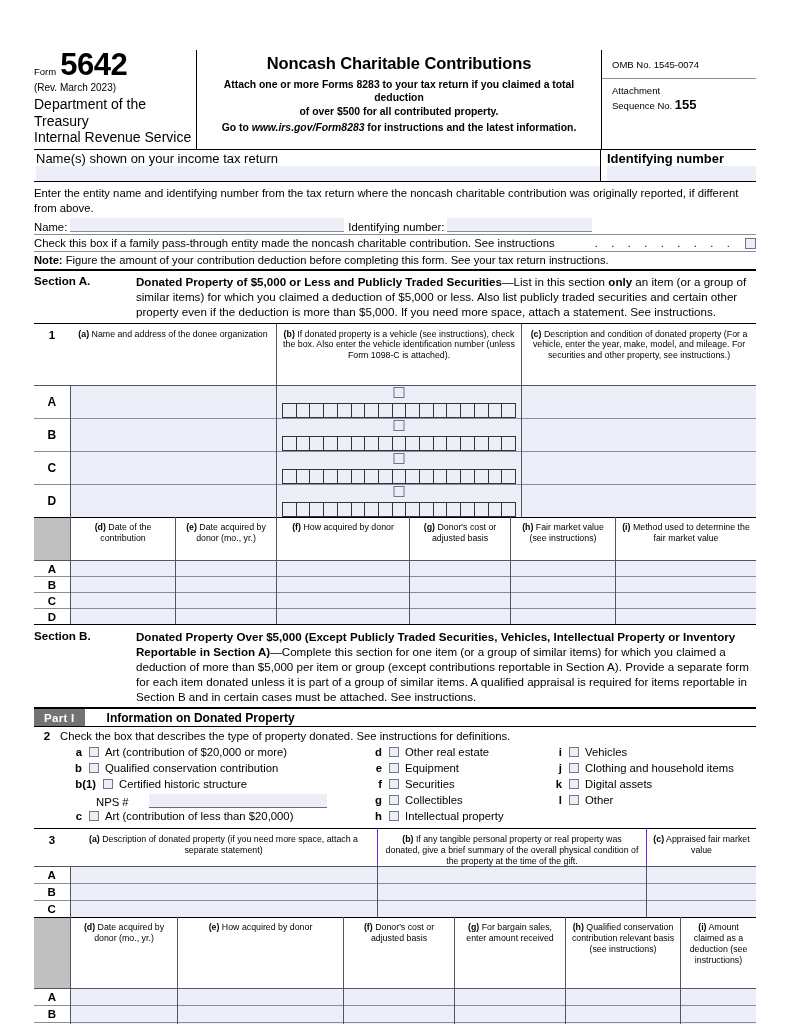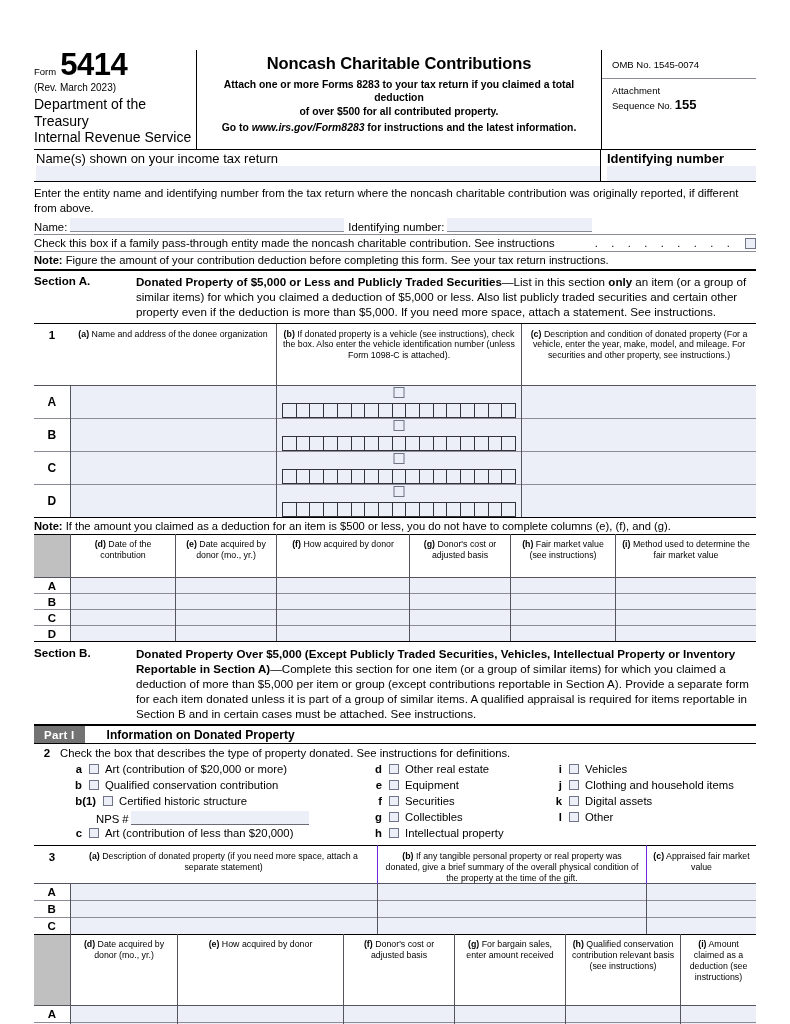--- a/index.html
+++ b/index.html
@@ -364,21 +364,21 @@
     flex: 0 0 10px;
   }
   .cb-item .txt { white-space: nowrap; }
   .nps-row {
     display: flex;
     align-items: flex-end;
     height: 16px;
     font-size: 11.3px;
     padding-left: 36px;
   }
-  .nps-row .nps-lbl { padding-right: 2px; }
+  .nps-row .nps-lbl { padding-right: 20px; }
   .nps-row .nps-line {
     width: 178px;
     height: 13px;
     background: #eceff8;
     border-bottom: 1px solid #6b6b78;
   }
 
   
   .tbl3 { width: 100%; border-collapse: collapse; table-layout: fixed; border-top: 1.5px solid #000; margin-top: 4px; }
   .tbl3 td { padding: 0; vertical-align: top; }
@@ -427,21 +427,21 @@
 </head>
 <body>
 
 <div class="page">
 <div class="form">
 
   <div class="masthead">
     <div class="mast-left">
       <div class="mast-formline">
         <span class="mast-formword">Form</span>
-        <span class="mast-formnum">5414</span>
+        <span class="mast-formnum">5642</span>
       </div>
       <div class="mast-rev">(Rev. March 2023)</div>
       <div class="mast-dept">
         <div>Department of the Treasury</div>
         <div>Internal Revenue Service</div>
       </div>
     </div>
 
     <div class="mast-mid">
       <div class="mast-title">Noncash Charitable Contributions</div>
@@ -616,21 +616,20 @@
                   <span></span>
                   <span></span>
                 </div>
               </div>
             </td>
             <td class="cellfill"></td>
           </tr>
         </tbody>
   </table>
 
-  <div class="note2"><b>Note:</b><span> If the amount you claimed as a deduction for an item is $500 or less, you do not have to complete columns (e), (f), and (g).</span></div>
 
   <table class="tblB">
     <tbody>
           <tr>
       <td class="corner"></td>
       <td class="hd" style="width:96px;"><b>(d)</b><span> Date of the contribution</span></td>
       <td class="hd" style="width:92px;"><b>(e)</b><span> Date acquired by donor (mo., yr.)</span></td>
       <td class="hd" style="width:124px;"><b>(f)</b><span> How acquired by donor</span></td>
       <td class="hd" style="width:92px;"><b>(g)</b><span> Donor's cost or adjusted basis</span></td>
       <td class="hd" style="width:96px;"><b>(h)</b><span> Fair market value (see instructions)</span></td>

